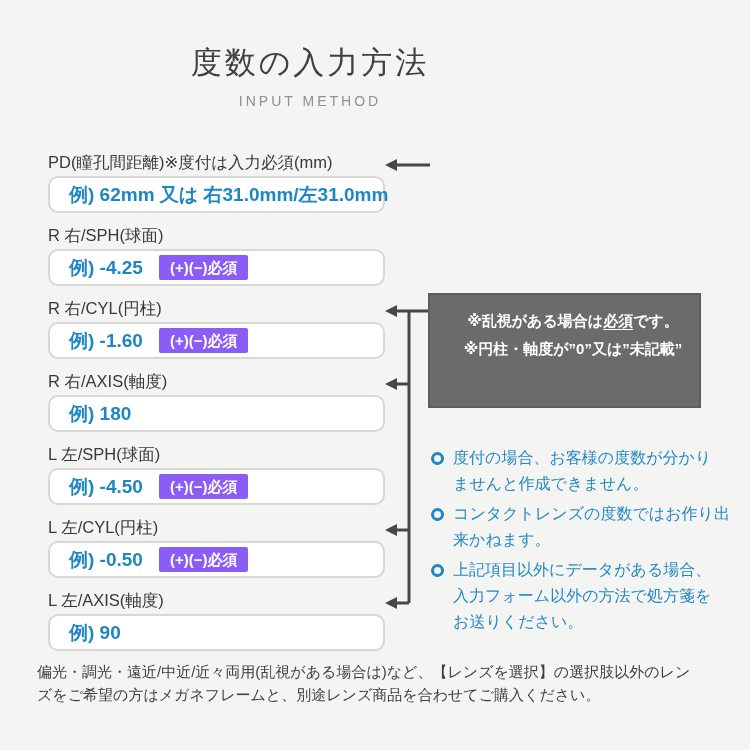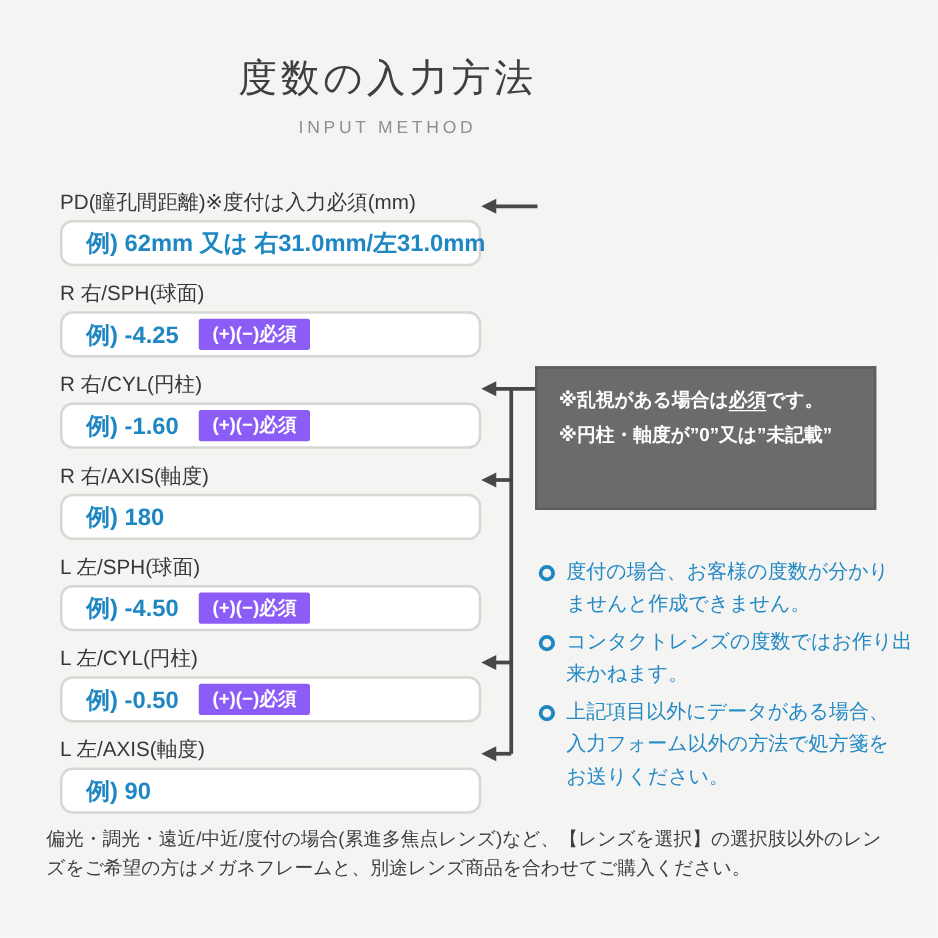--- a/index.html
+++ b/index.html
@@ -25,21 +25,21 @@
     margin-left:16px;background:#8b5cf6;color:#fff;
     font-size:15px;font-weight:700;line-height:25px;padding:0 11px;border-radius:2px;
   }
   
   .note{
     position:absolute;left:428px;width:273px;box-sizing:border-box;
     background:#6b6b6b;border:2px solid #5e5e5e;
     color:#fff;font-weight:700;padding:12px 0 0 17px;line-height:28px;
   }
   .note-pd{top:143px;height:113px;font-size:15.5px;}
-  .note-cyl{top:293px;height:115px;font-size:15px;}
+  .note-cyl{top:293px;height:115px;font-size:15px;text-align:center;}
   .note .indent{padding-left:15px;}
   .note .small{font-size:14.5px;}
   .note .ul{text-decoration:underline;text-underline-offset:3px;}
   .note div{white-space:nowrap;}
   
   .bullets{position:absolute;left:430px;top:445px;width:302px;list-style:none;margin:0;padding:0;}
   .bullets li{
     position:relative;padding-left:23px;margin-bottom:4px;
     font-size:16px;font-weight:500;color:#2489c4;line-height:26px;white-space:pre-line;
   }
@@ -141,16 +141,16 @@
   <ul class="bullets" id="bullet-list">
       <li>度付の場合、お客様の度数が分かり
 ませんと作成できません。</li>
       <li>コンタクトレンズの度数ではお作り出
 来かねます。</li>
       <li>上記項目以外にデータがある場合、
 入力フォーム以外の方法で処方箋を
 お送りください。</li>
     </ul>
 
-  <div class="footer">偏光・調光・遠近/中近/度付の場合(累進多焦点レンズ)など、【レンズを選択】の選択肢以外のレン
+  <div class="footer">偏光・調光・遠近/中近/近々両用(乱視がある場合は)など、【レンズを選択】の選択肢以外のレン
 ズをご希望の方はメガネフレームと、別途レンズ商品を合わせてご購入ください。</div>
 
 </div>
 
 </body></html>

